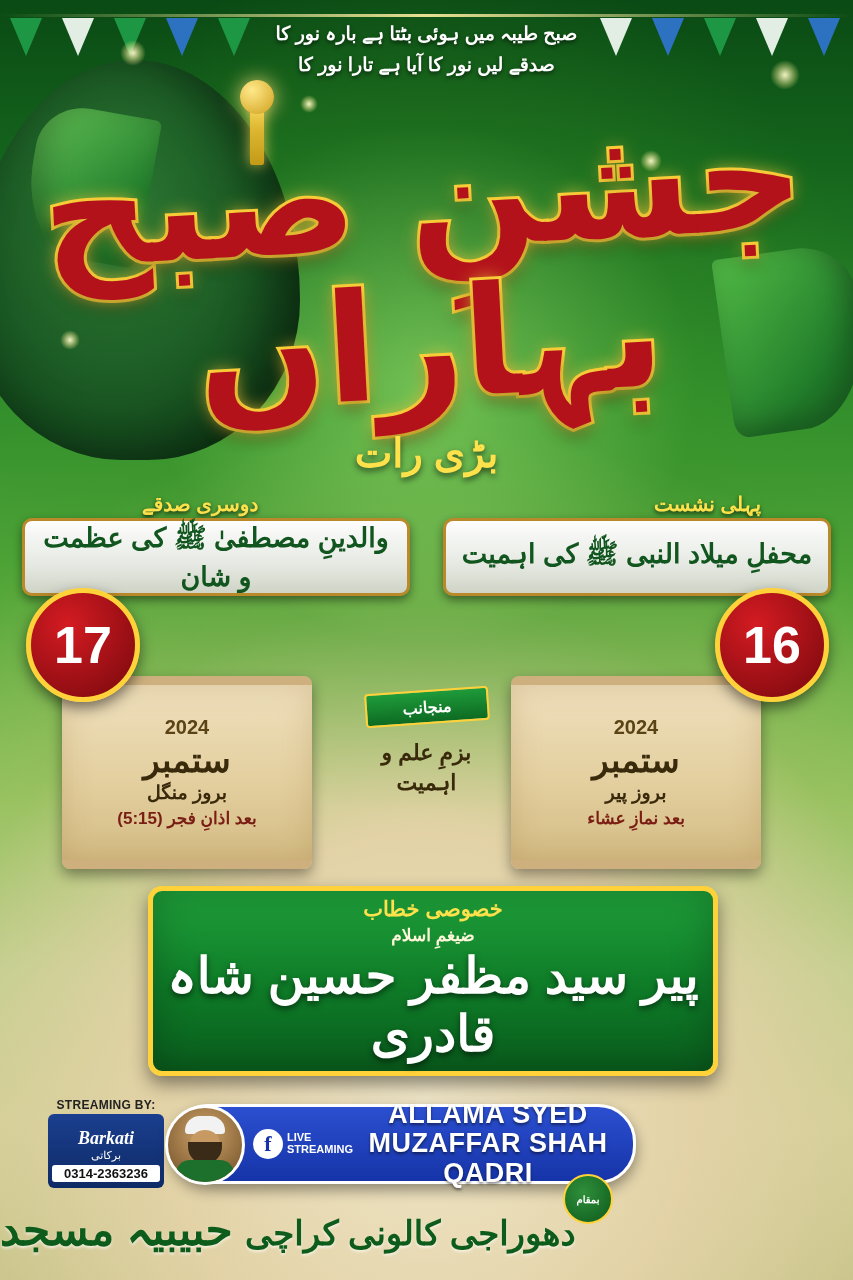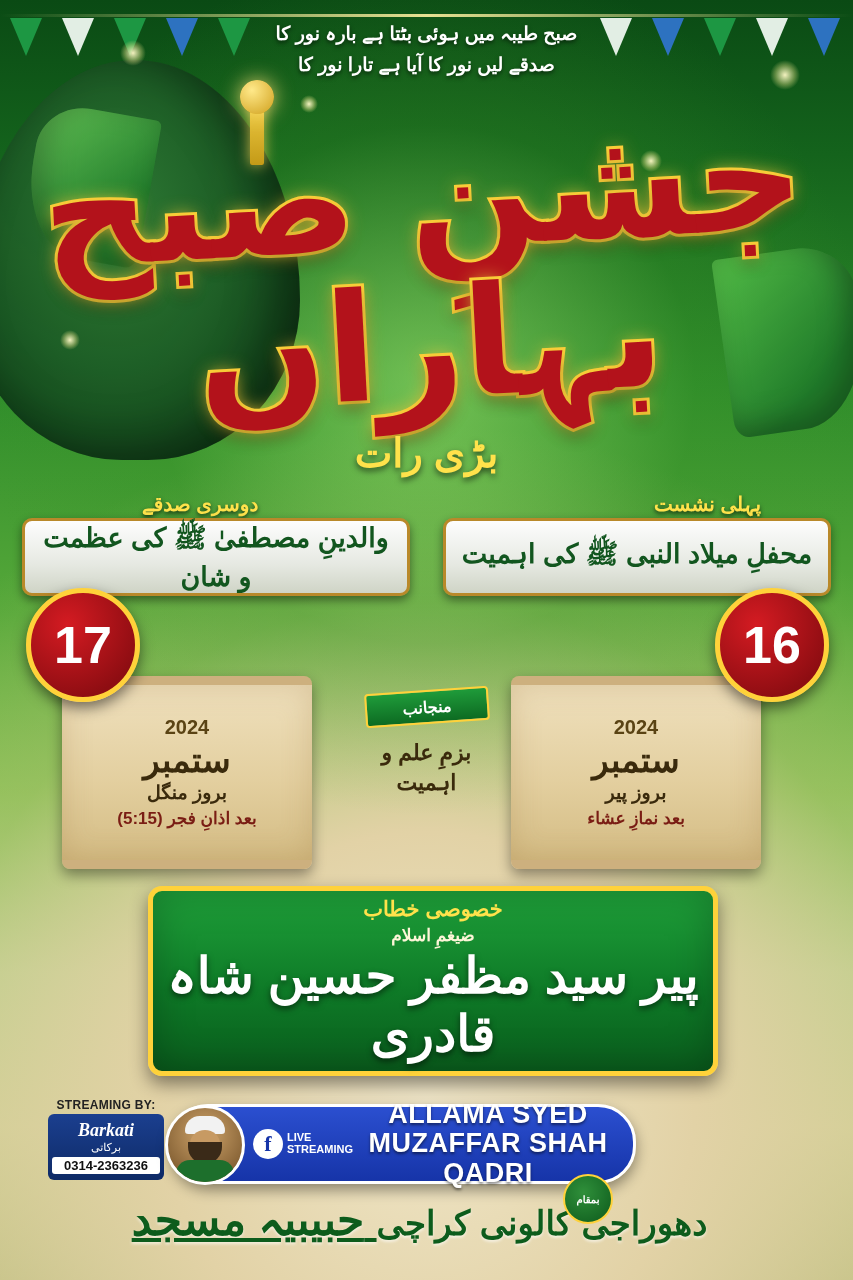--- a/index.html
+++ b/index.html
@@ -173,21 +173,21 @@
 
   
   .designed{
     position:absolute;left:48px;top:1098px;width:116px;text-align:center;color:#222;
   }
   .designed .dlabel{font-size:12px;font-weight:bold;letter-spacing:.3px;}
   .designed .dbox{
     margin-top:2px;background:linear-gradient(180deg,#1b3f8f,#0e2a66);
     border-radius:6px;padding:6px 4px;color:#fff;
   }
-  .designed .dname{font-family:"Liberation Serif",serif;font-style:italic;font-size:18px;font-weight:bold;}
+  .designed .dname{font-family:"Liberation Serif",serif;font-style:italic;font-size:18px;font-weight:bold;margin-top:8px;}
   .designed .durdu{font-size:11px;}
   .designed .dphone{font-size:13px;font-weight:bold;color:#111;background:#fff;border-radius:3px;margin-top:3px;padding:1px 0;}
 
   
   .live-strip{
     position:absolute;left:170px;top:1104px;width:460px;height:74px;
     background:linear-gradient(180deg,#2b4fd0,#1634a8);
     border-radius:38px;border:3px solid #ffffff;
     box-shadow:0 6px 14px rgba(0,0,0,.4);
     display:flex;align-items:center;
@@ -208,33 +208,32 @@
   }
   .ls-live{margin-left:4px;color:#fff;font-size:11px;font-weight:bold;line-height:1.05;text-align:left;}
   .ls-name{
     flex:1;text-align:center;color:#fff;font-weight:bold;font-size:27px;line-height:1.08;
     letter-spacing:.5px;padding-right:10px;
     text-shadow:0 2px 3px rgba(0,0,0,.5);
   }
 
   
   .footer{
-    position:absolute;left:0;right:0;bottom:8px;height:90px;text-align:center;direction:rtl;
+    position:absolute;left:0;right:0;bottom:8px;height:90px;text-align:left;direction:rtl;
   }
   .f-seal{
     position:absolute;right:240px;top:-8px;width:46px;height:46px;border-radius:50%;
     background:radial-gradient(circle at 40% 35%,#2f8f3a,#0d5a1c);
     border:2px solid #ffd23a;color:#fff;font-size:10px;font-weight:bold;
     display:flex;align-items:center;justify-content:center;
   }
   .f-name{
     font-size:44px;font-weight:bold;color:#0d5c1c;
     text-shadow:0 2px 3px rgba(255,255,255,.6);
-    margin-top:12px;
-    text-decoration:underline;
+    margin-top:22px;
   }
   .f-addr{font-size:34px;font-weight:bold;color:#0d5c1c;display:inline-block;margin-right:14px;}
 </style>
 </head>
 <body>
 
 <div class="poster">
 
   <div class="dome"></div>
   <div class="dome-tip"></div>

